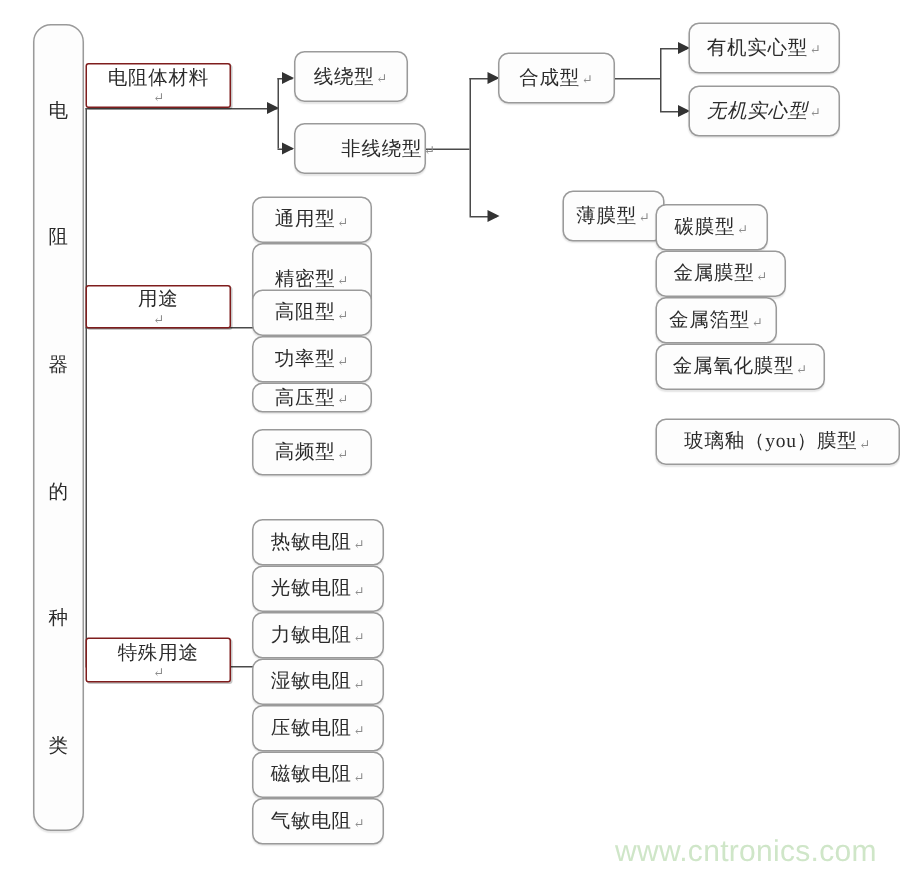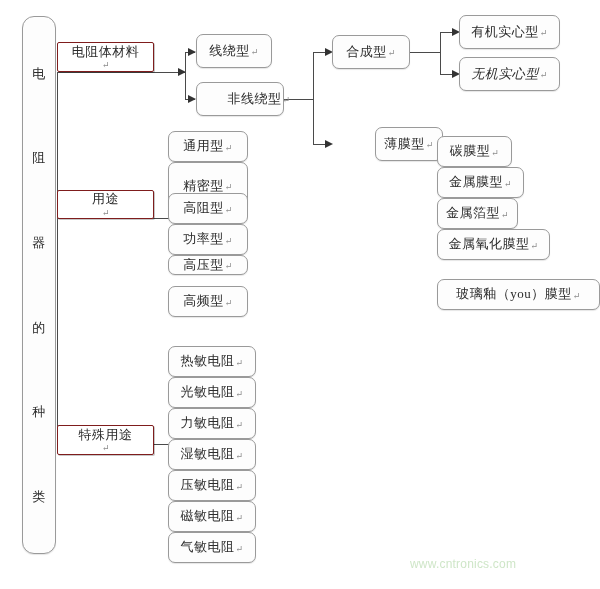--- a/index.html
+++ b/index.html
@@ -72,21 +72,21 @@
     width: 0;
     height: 0;
     border-top: 4.5px solid transparent;
     border-bottom: 4.5px solid transparent;
     border-left: 8px solid #333333;
   }
   .watermark {
     position: absolute;
     color: #cfe6c8;
     font-family: "Liberation Sans", sans-serif;
-    font-size: 12px;
+    font-size: 20px;
     letter-spacing: 0.2px;
     white-space: nowrap;
   }
 </style>
 </head>
 <body>
 
 <div id="diagram">
 
   <div class="vline" style="left:57px; top:72px; height:372px;"></div>

